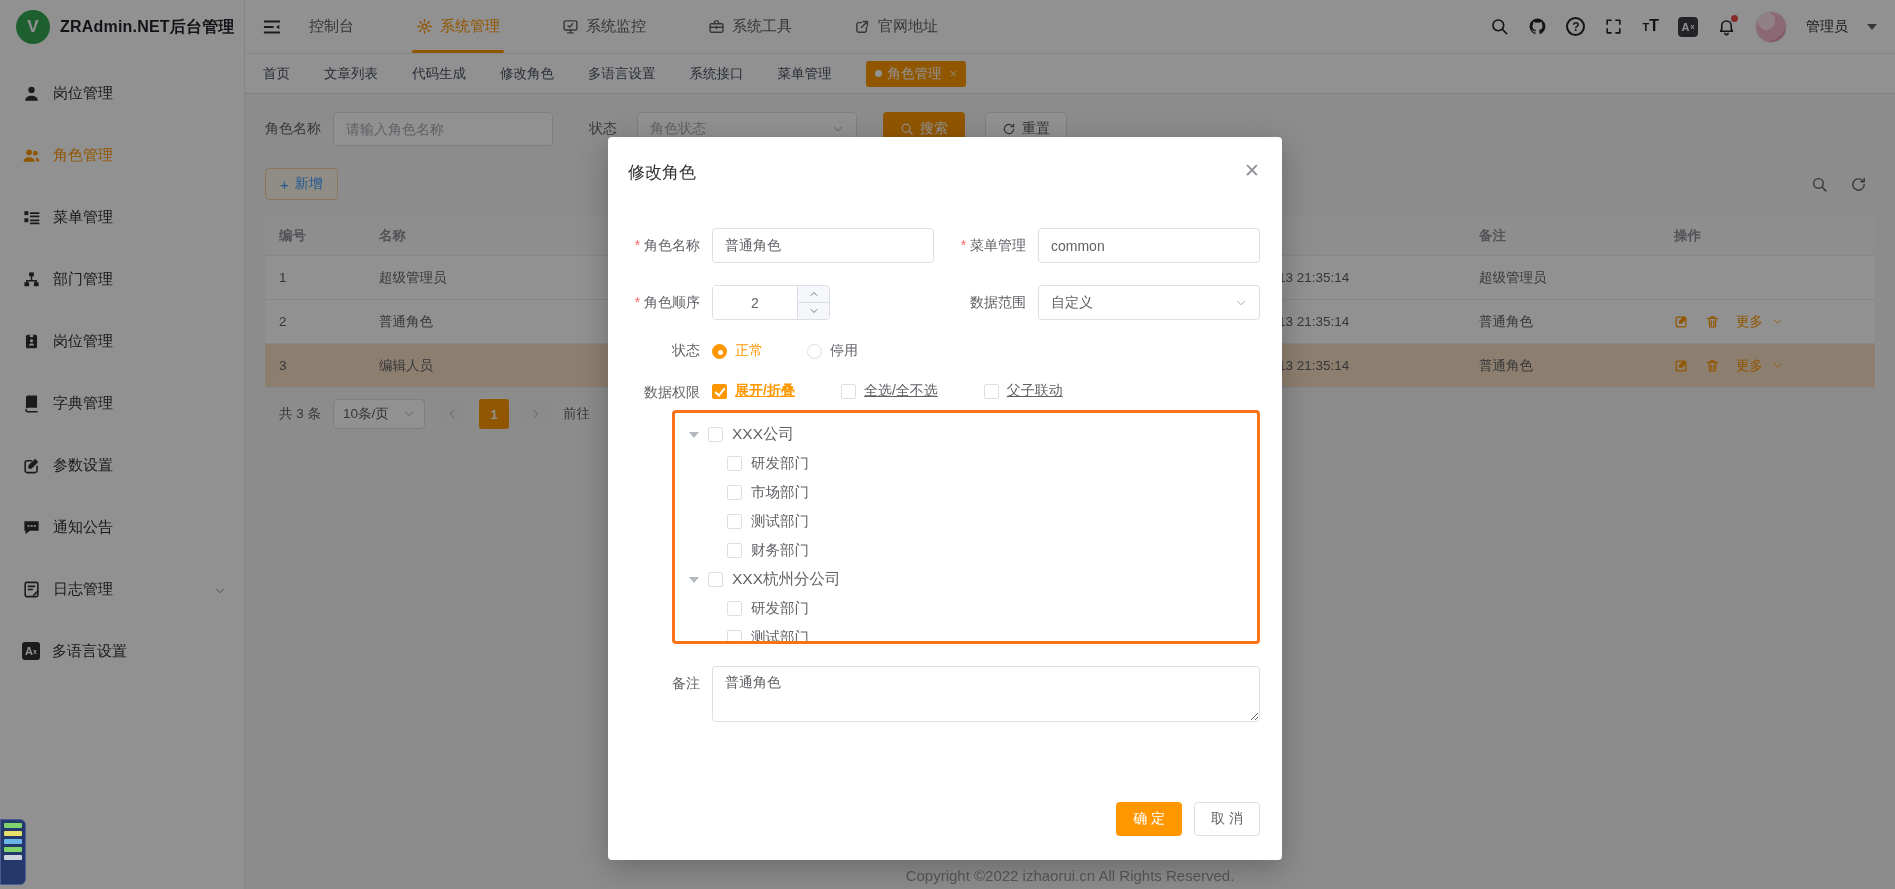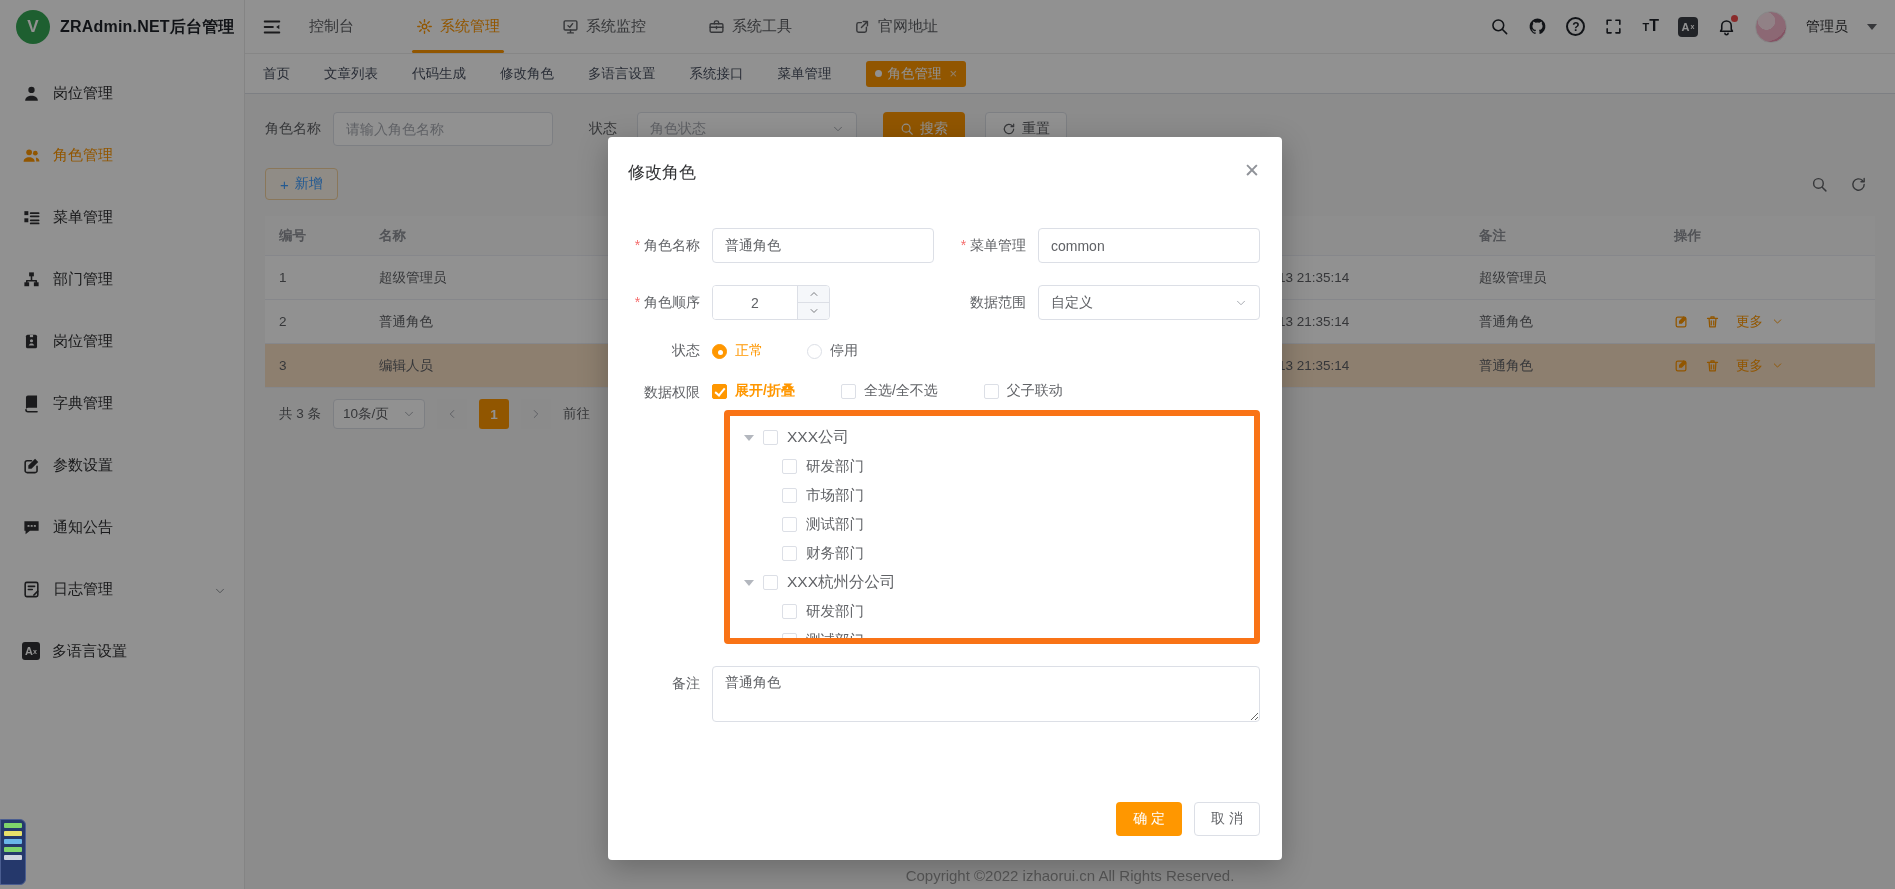--- a/index.html
+++ b/index.html
@@ -109,26 +109,26 @@
   .num-btns > div:first-child { border-bottom:1px solid #dcdfe6; }
   .num-btns .chev { width:10px; height:10px; color:#606266; }
   .sel-box { flex:1; height:35px; border:1px solid #dcdfe6; border-radius:4px; display:flex; align-items:center; justify-content:space-between; padding:0 12px; font-size:14px; color:#606266; cursor:pointer; }
   .radio-row { display:flex; align-items:center; gap:44px; }
   .radio { display:flex; align-items:center; gap:8px; font-size:14px; color:#606266; cursor:pointer; }
   .radio .rdot { width:15px; height:15px; border-radius:50%; border:1px solid #dcdfe6; background:#fff; position:relative; }
   .radio.sel { color:#ff9700; }
   .radio.sel .rdot { background:#ff9700; border-color:#ff9700; }
   .radio.sel .rdot::after { content:""; position:absolute; left:5px; top:5px; width:5px; height:5px; border-radius:50%; background:#fff; }
   .check-row { display:flex; align-items:center; gap:46px; margin-bottom:10px; }
-  .cbox { display:flex; align-items:center; gap:8px; font-size:14px; color:#606266; cursor:pointer; }
+  .cbox { display:flex; align-items:center; gap:8px; font-size:14px; color:#606266; cursor:pointer;text-decoration:underline; }
   .cb { width:15px; height:15px; border:1px solid #dcdfe6; border-radius:2px; background:#fff; position:relative; }
   .cbox.checked { color:#ff9700; font-weight:bold; }
   .cbox.checked .cb { background:#ff9700; border-color:#ff9700; }
   .cbox.checked .cb::after { content:""; position:absolute; left:4px; top:1px; width:4px; height:8px; border-right:2px solid #fff; border-bottom:2px solid #fff; transform:rotate(40deg); }
-  .tree-box { margin:0 0 22px 116px; border:6px solid #f97316; border-radius:4px; height:234px; padding:7px 0; overflow:hidden; }
+  .tree-box { margin:0 0 22px 64px; border:3px solid #f97316; border-radius:4px; height:234px; padding:7px 0; overflow:hidden; }
   .tree-row { height:29px; display:flex; align-items:center; font-size:14.5px; color:#606266; padding-left:14px; gap:9px; cursor:pointer; }
   .tree-caret { width:0; height:0; border-left:5px solid transparent; border-right:5px solid transparent; border-top:6px solid #b3b7be; }
   .tree-row.child { padding-left:52px; }
   .remark-row { display:flex; margin-bottom:10px; }
   .remark-area { flex:1; height:56px; border:1px solid #dcdfe6; border-radius:4px; padding:7px 12px; font-size:14px; color:#606266; font-family:inherit; resize:vertical; }
   .modal-foot { margin-top:auto; display:flex; justify-content:flex-end; gap:12px; padding-right:22px; }
   .btn-confirm { background:#ff9700; color:#fff; }
   .btn-cancel { background:#fff; border-color:#dcdfe6; color:#606266; }
 
   .mini-widget { position:absolute; left:0; bottom:4px; width:26px; height:66px; background:#25386b; border-radius:0 6px 6px 0; z-index:70; overflow:hidden; border:1px solid #4a5d90; cursor:pointer; }

